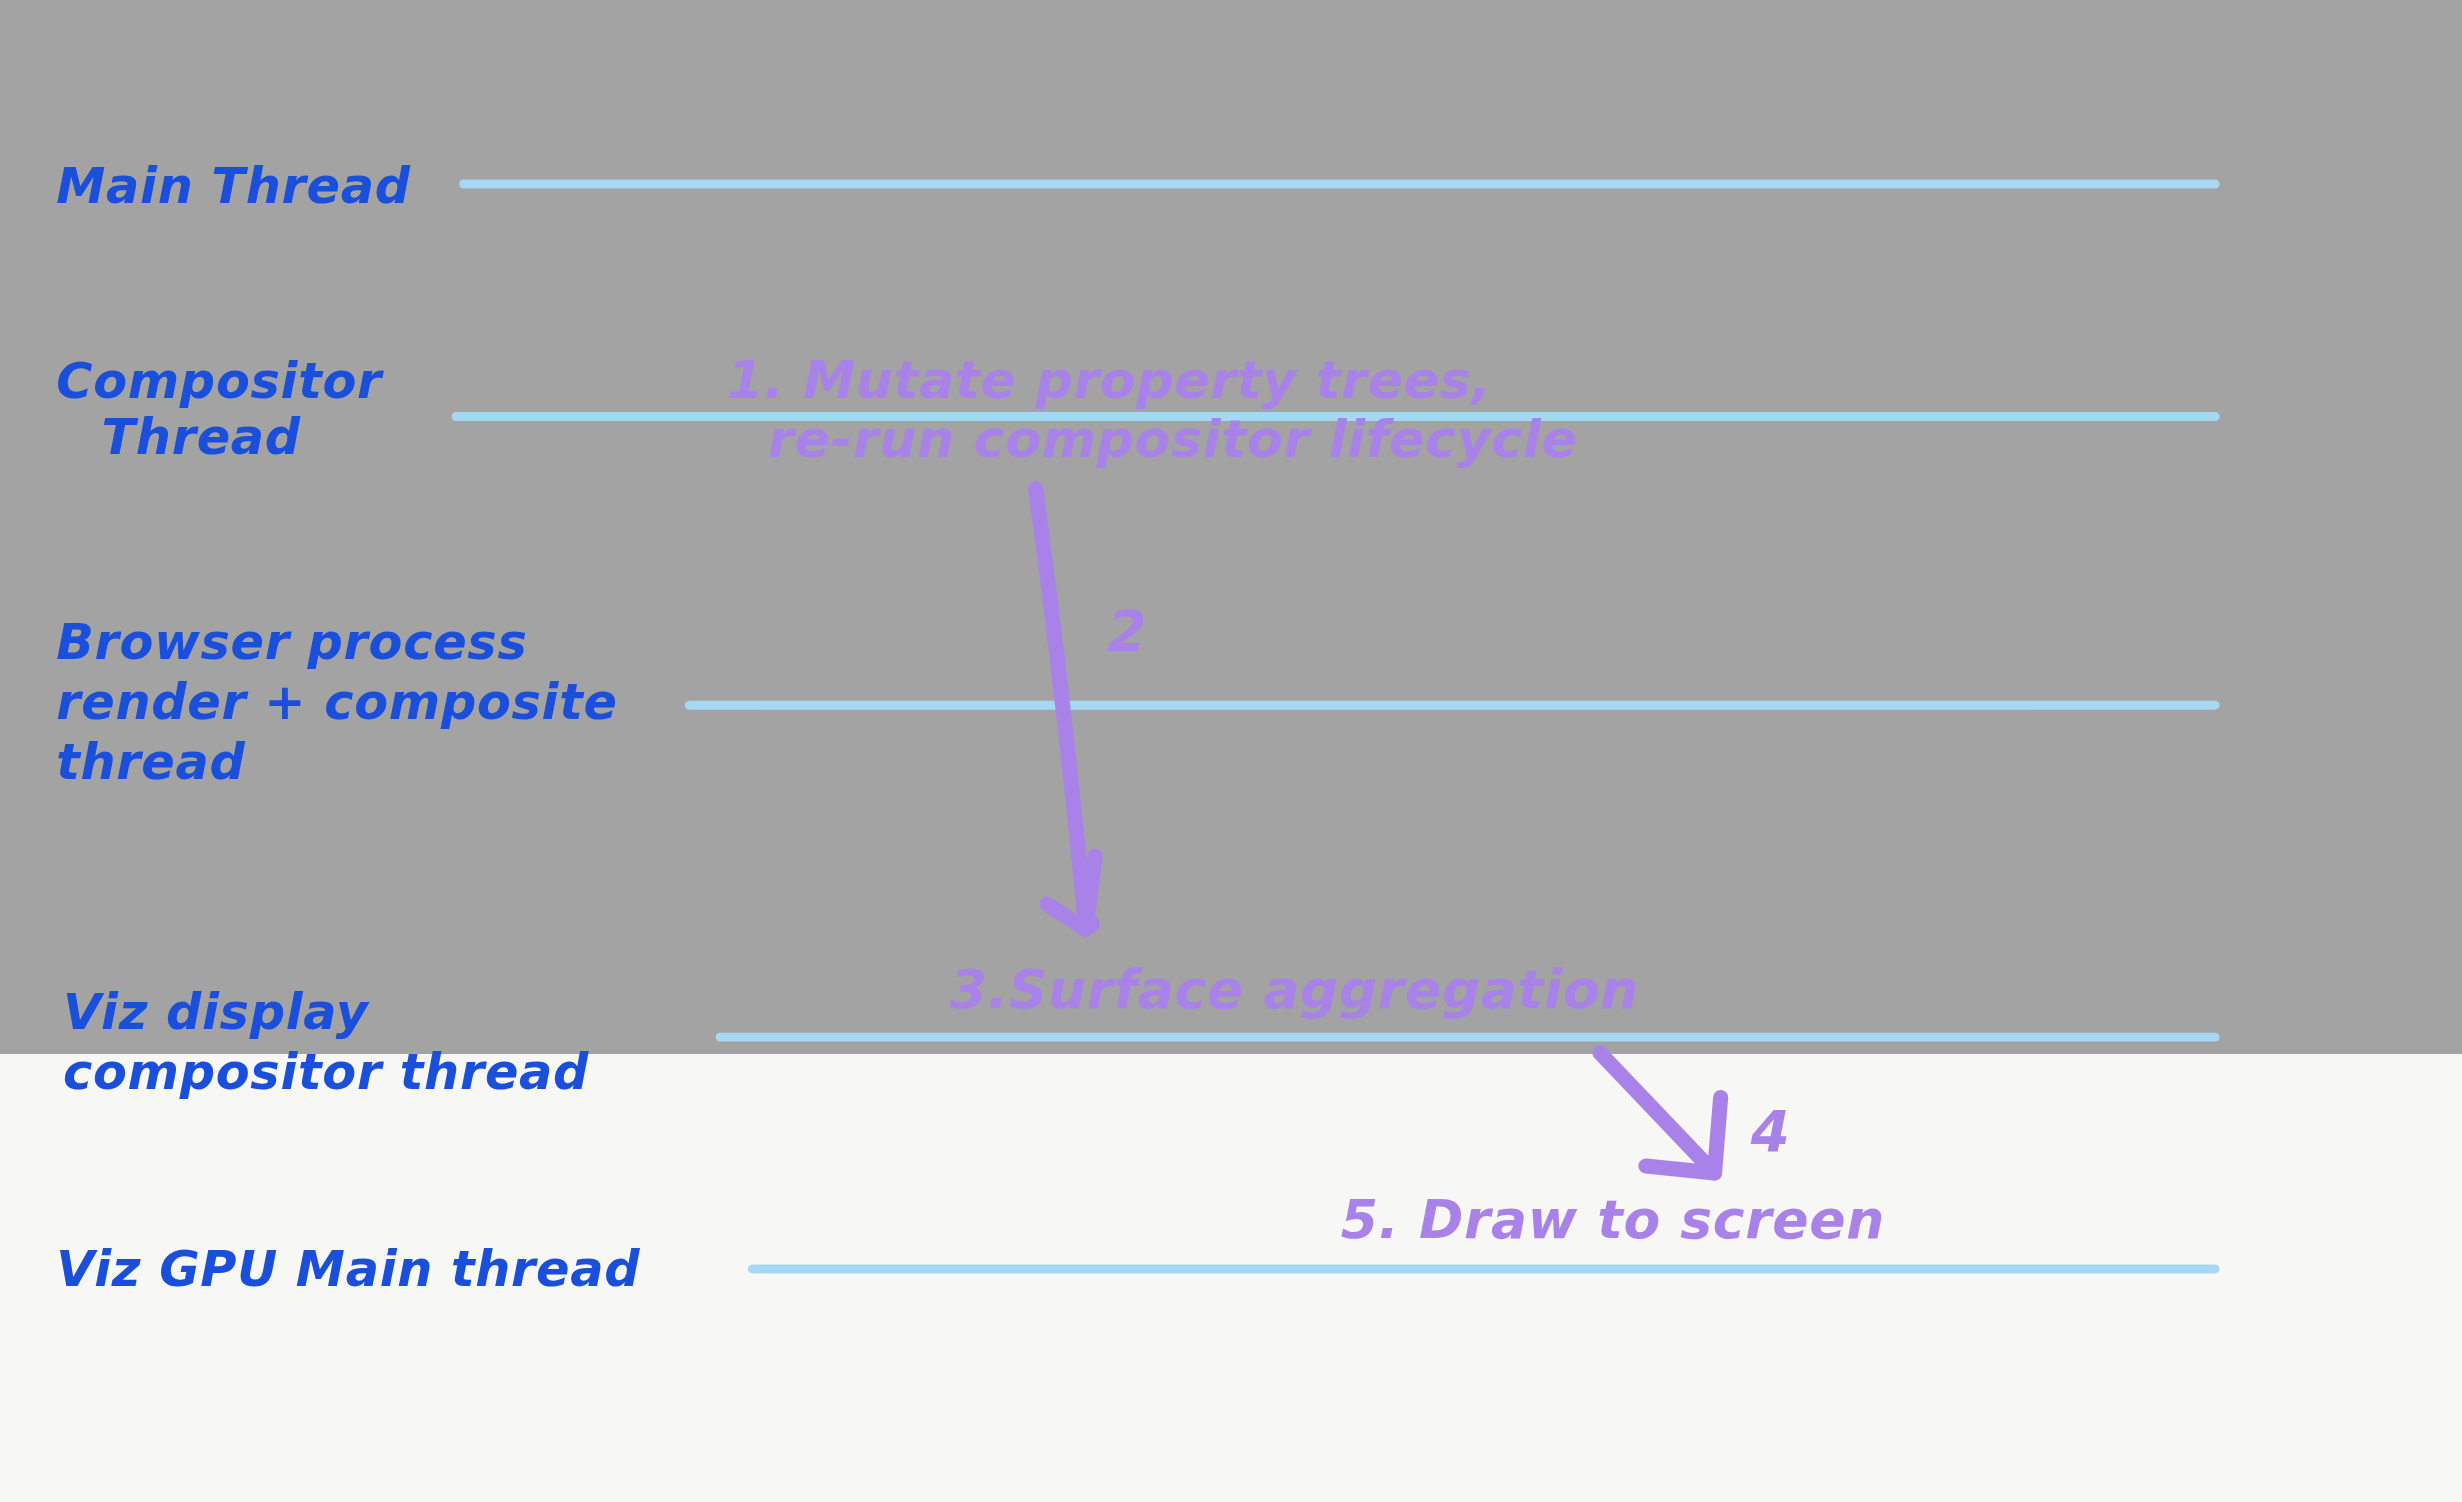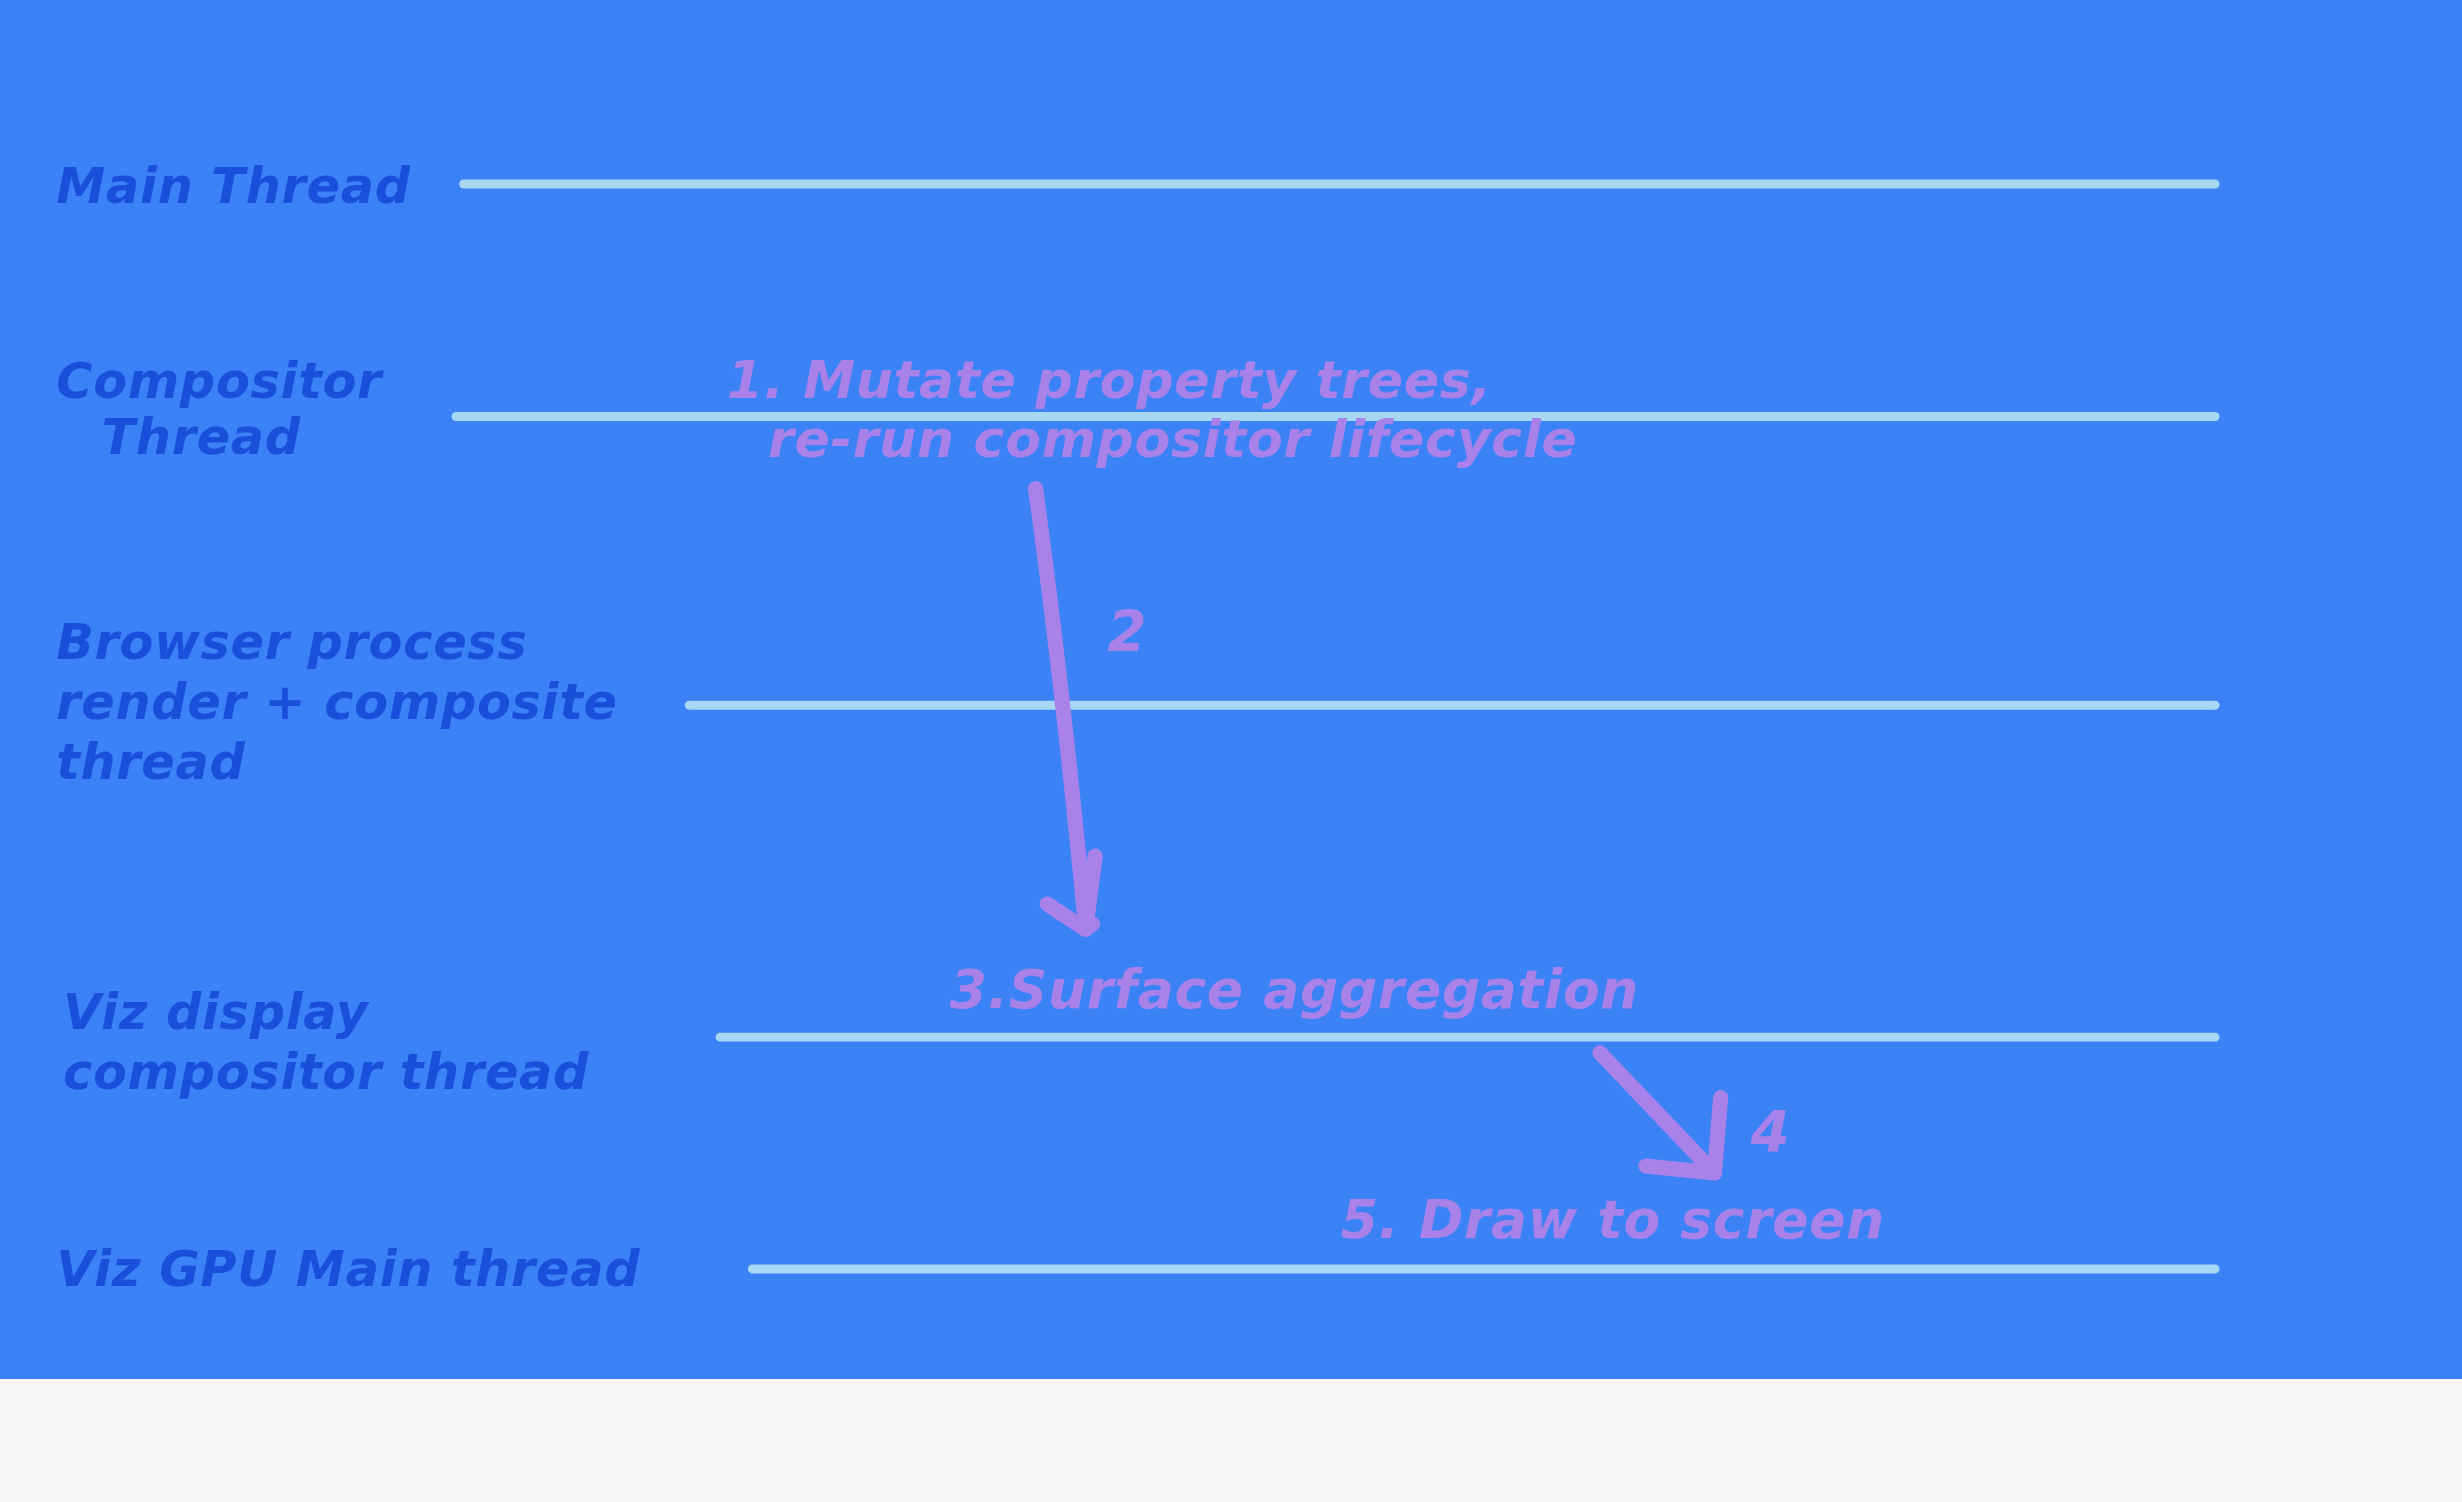--- a/index.html
+++ b/index.html
@@ -1,21 +1,21 @@
 <!DOCTYPE html>
 <html style="font-size:11px"><head>
 <meta charset="utf-8">
 <style>
   html,body{margin:0;padding:0;background:#f7f7f6;}
   body{
     width:2462px;height:1503px;
     font-family:"DejaVu Sans",sans-serif;
     overflow:hidden;
   }
-  #stage{position:relative;width:2462px;height:1379px;background:#3b82f6;}
+  #stage{position:relative;width:2462px;height:1054px;background:#a3a3a3;}
   #stage svg{position:absolute;left:0;top:0;width:2462px;height:1503px;display:block;}
   .hand-blue{
     font-family:"DejaVu Sans",sans-serif;
     font-weight:700;
     font-style:italic;
     letter-spacing:1px;
   }
   .hand-purple{
     font-family:"DejaVu Sans",sans-serif;
     font-weight:700;

